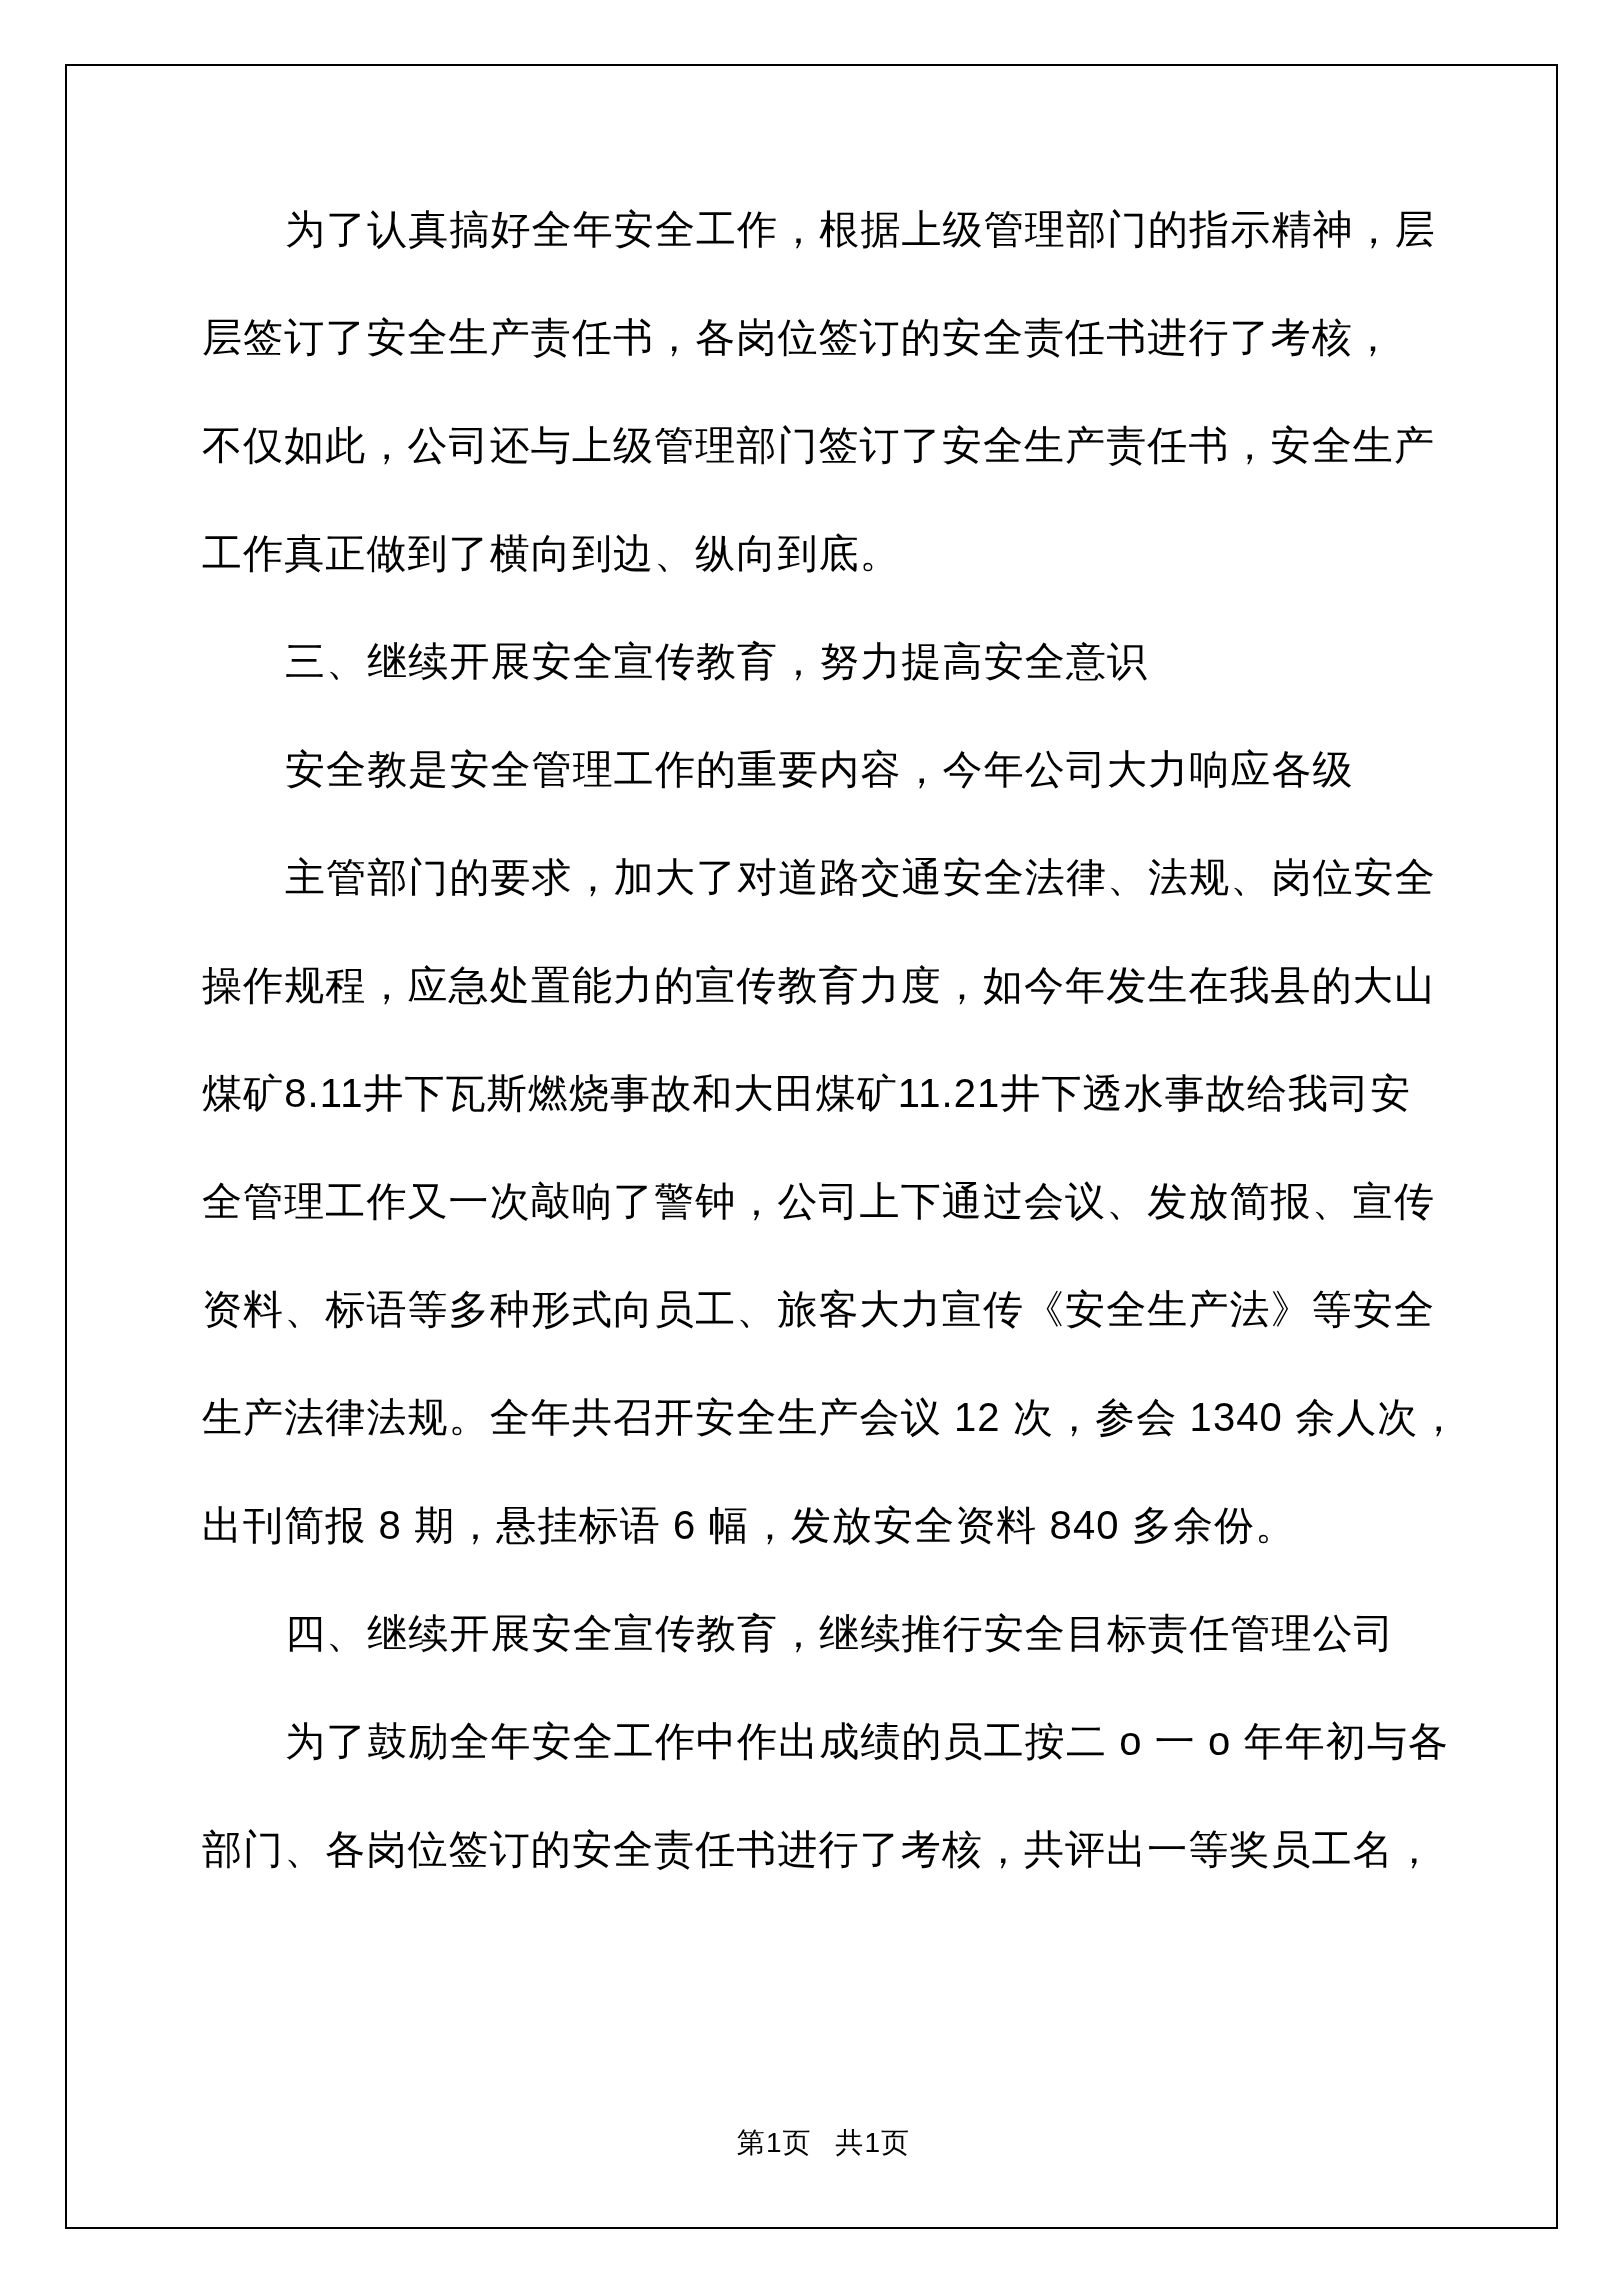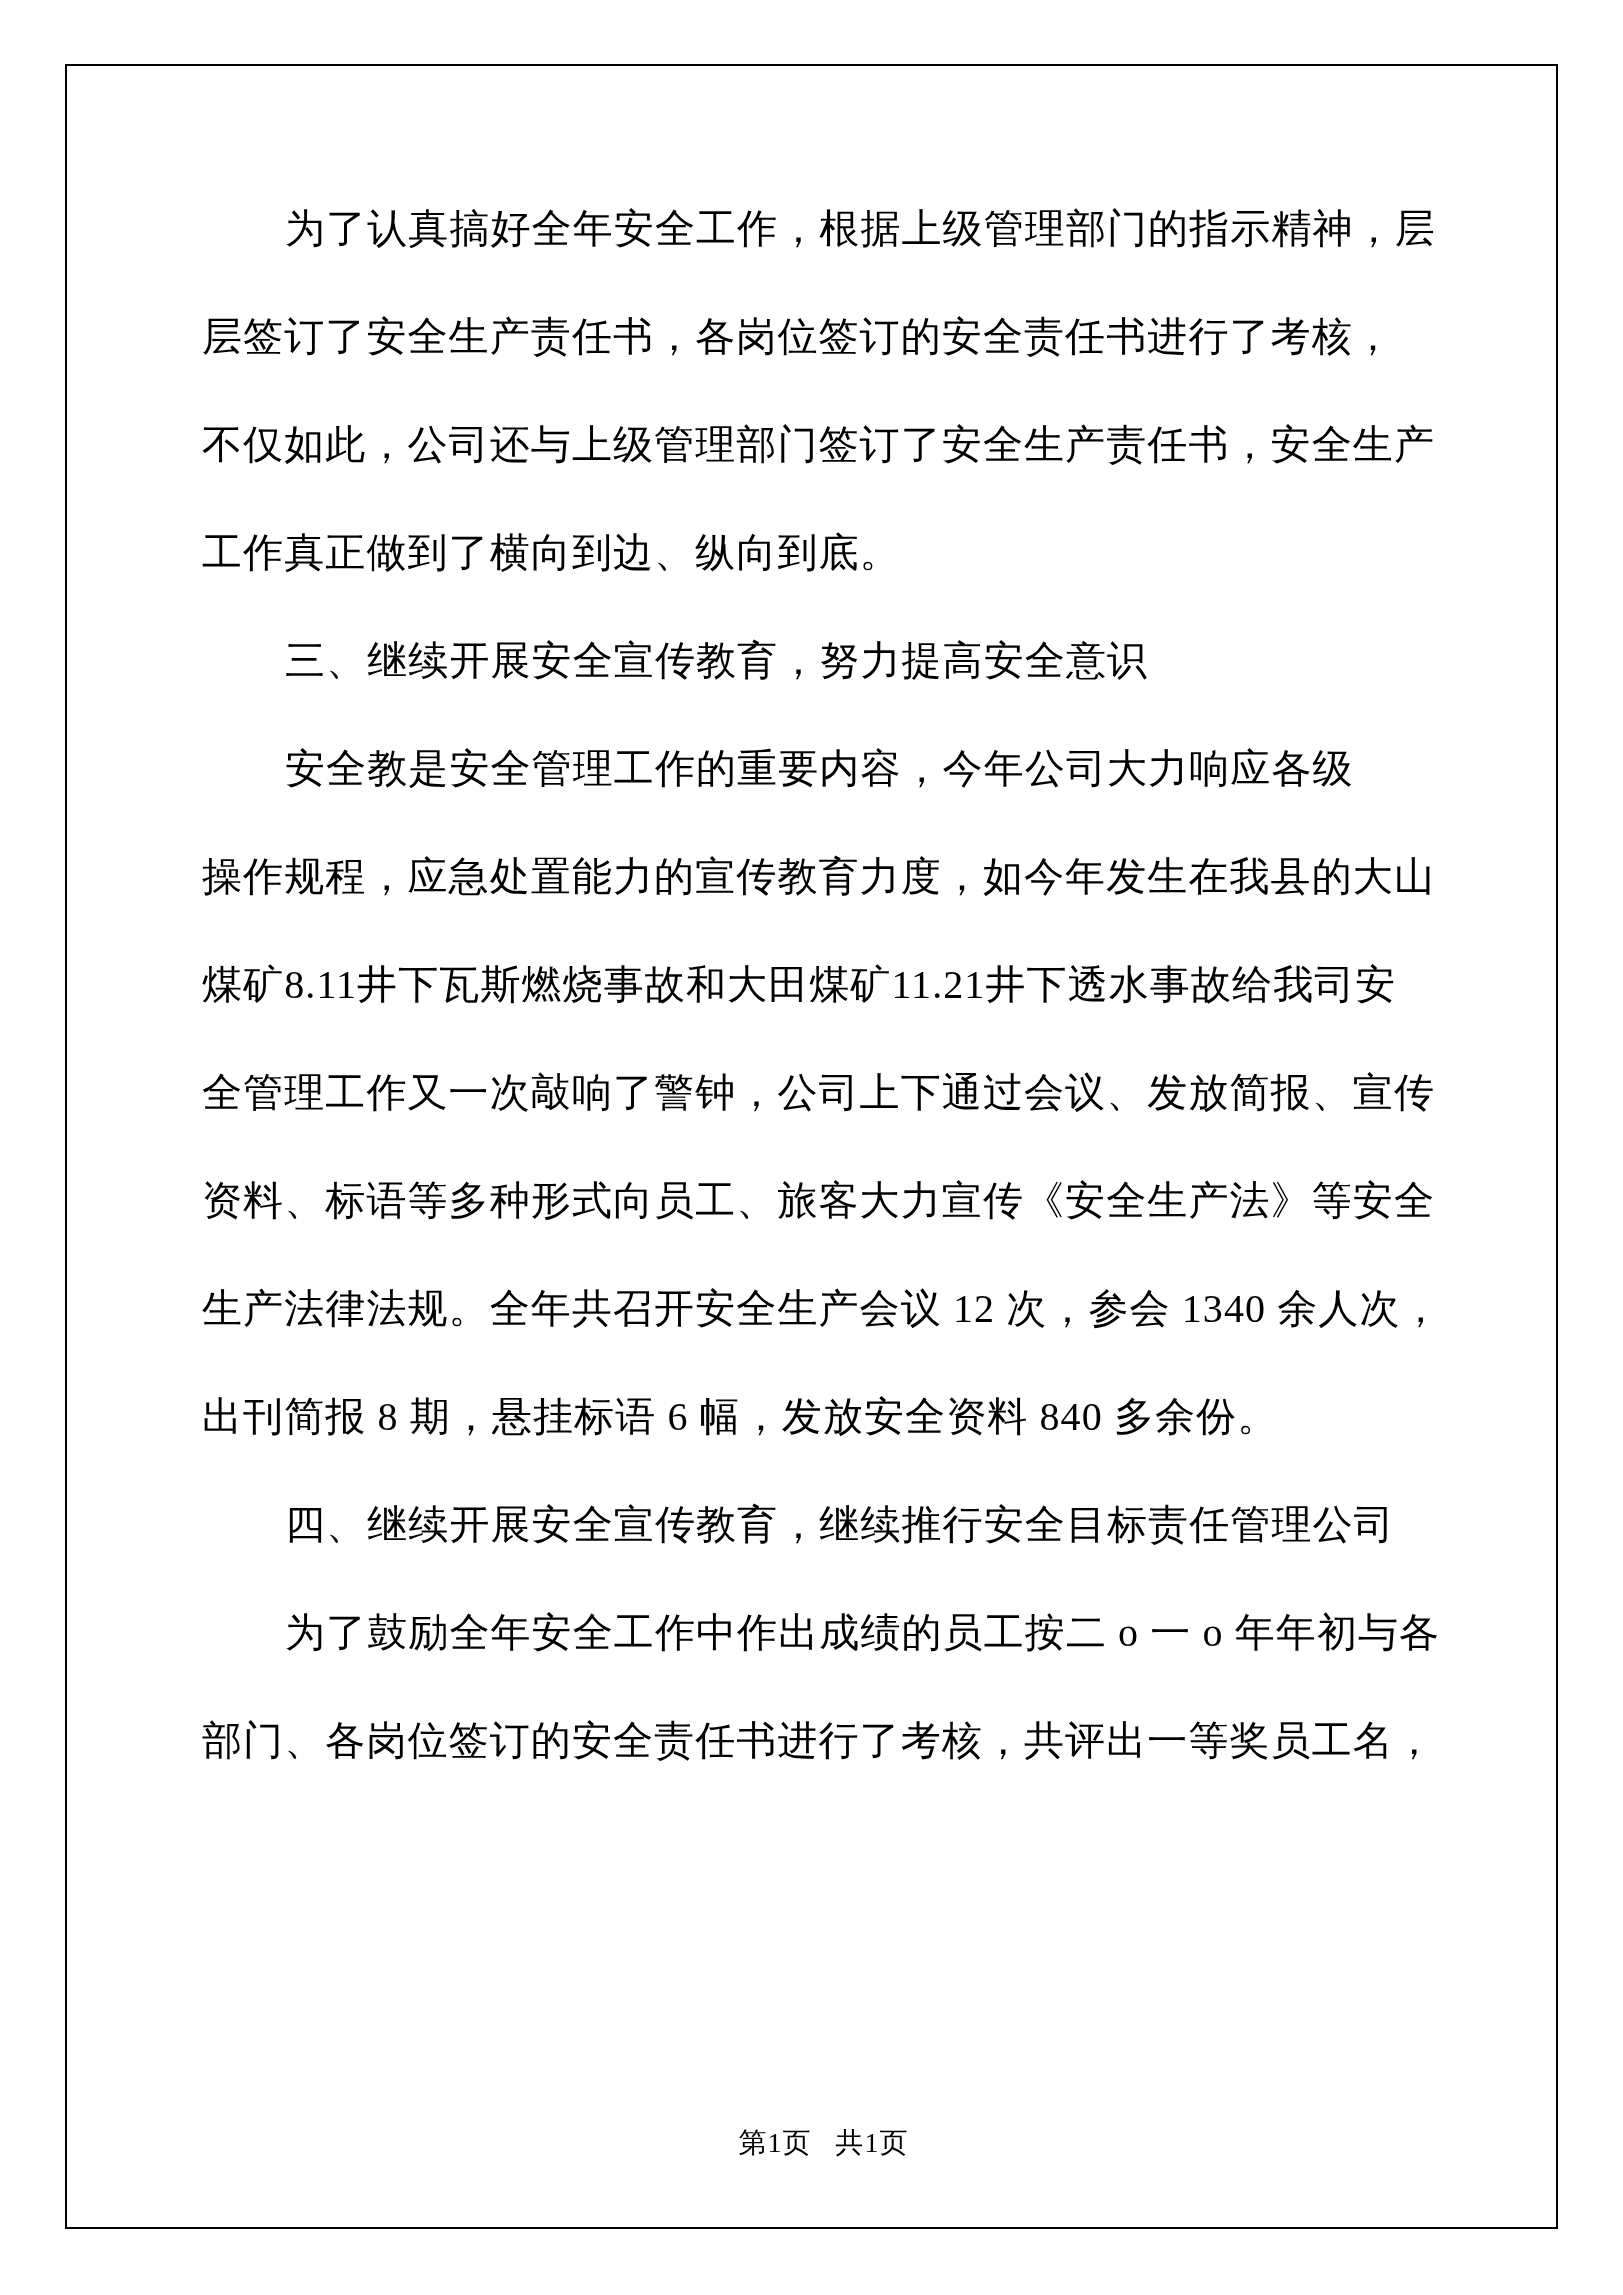--- a/index.html
+++ b/index.html
@@ -6,21 +6,21 @@
     margin: 0;
     padding: 0;
     background: #ffffff;
   }
   .page {
     position: relative;
     width: 1623px;
     height: 2295px;
     background: #ffffff;
     color: #000000;
-    font-family: Liberation Serif, serif;
+    font-family: Liberation Sans, sans-serif;
     overflow: hidden;
   }
   .frame {
     position: absolute;
     left: 65px;
     top: 64px;
     width: 1493px;
     height: 2165px;
     border: 2.2px solid #000000;
     box-sizing: border-box;
@@ -63,20 +63,21 @@
 <div class="page">
   <div class="frame"></div>
 
   <div class="doc-body" id="doc-body">
       <div class="line indent">为了认真搞好全年安全工作，根据上级管理部门的指示精神，层</div>
       <div class="line">层签订了安全生产责任书，各岗位签订的安全责任书进行了考核，</div>
       <div class="line">不仅如此，公司还与上级管理部门签订了安全生产责任书，安全生产</div>
       <div class="line">工作真正做到了横向到边、纵向到底。</div>
       <div class="line indent">三、继续开展安全宣传教育，努力提高安全意识</div>
       <div class="line indent">安全教是安全管理工作的重要内容，今年公司大力响应各级</div>
+      <div class="line indent">主管部门的要求，加大了对道路交通安全法律、法规、岗位安全</div>
       <div class="line">操作规程，应急处置能力的宣传教育力度，如今年发生在我县的大山</div>
       <div class="line">煤矿8.11井下瓦斯燃烧事故和大田煤矿11.21井下透水事故给我司安</div>
       <div class="line">全管理工作又一次敲响了警钟，公司上下通过会议、发放简报、宣传</div>
       <div class="line">资料、标语等多种形式向员工、旅客大力宣传《安全生产法》等安全</div>
       <div class="line">生产法律法规。全年共召开安全生产会议 12 次，参会 1340 余人次，</div>
       <div class="line">出刊简报 8 期，悬挂标语 6 幅，发放安全资料 840 多余份。</div>
       <div class="line indent">四、继续开展安全宣传教育，继续推行安全目标责任管理公司</div>
       <div class="line indent">为了鼓励全年安全工作中作出成绩的员工按二 o 一 o 年年初与各</div>
       <div class="line">部门、各岗位签订的安全责任书进行了考核，共评出一等奖员工名，</div>
     </div>

